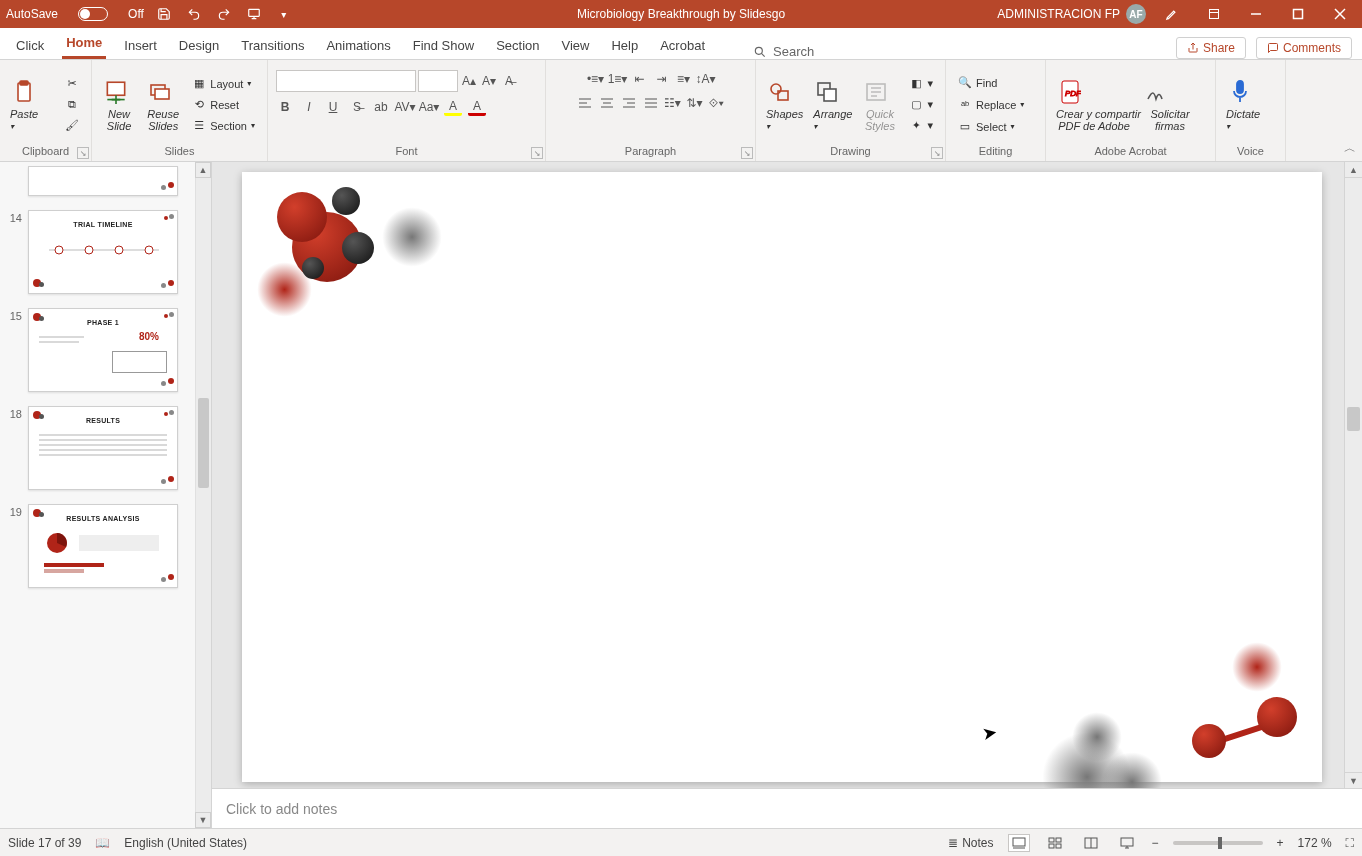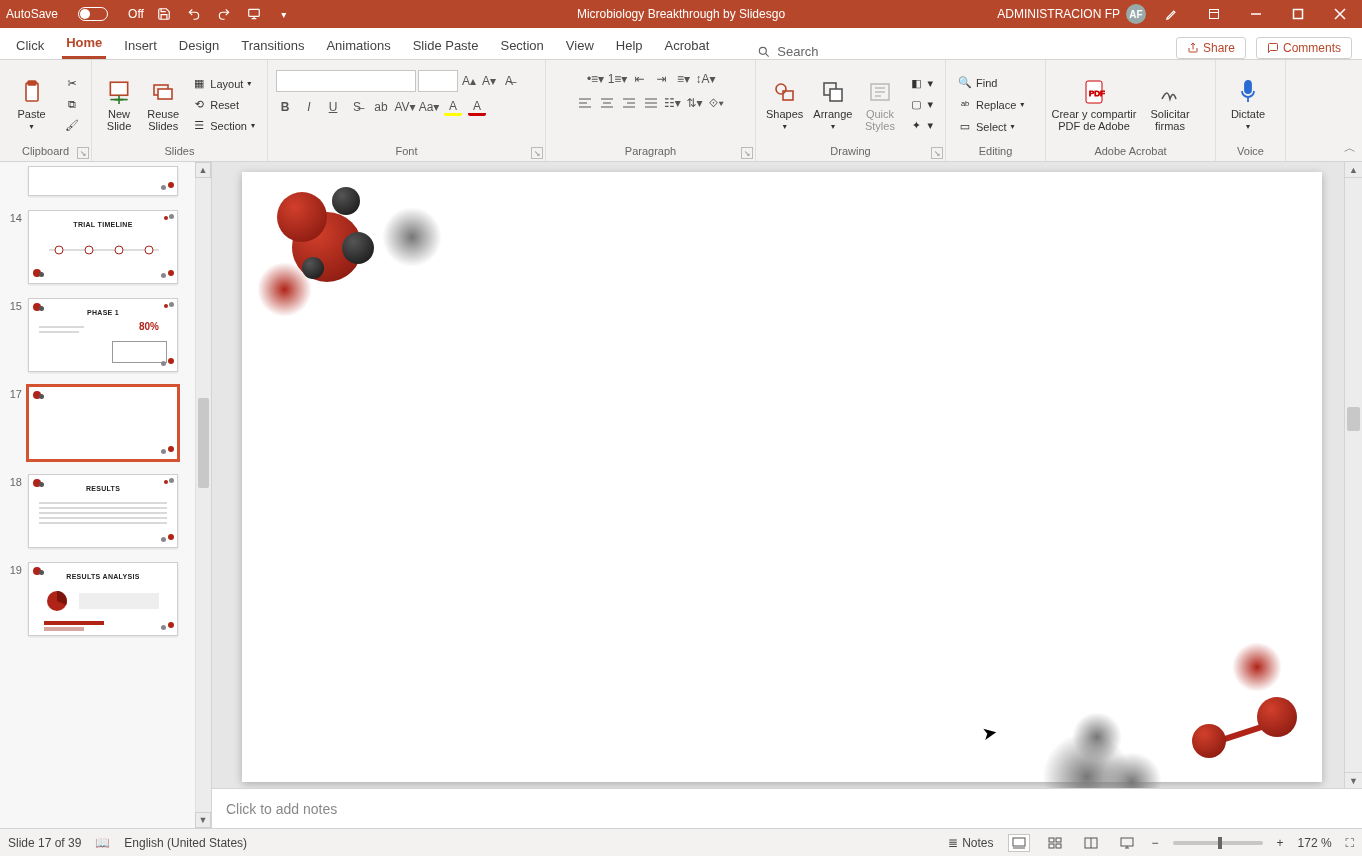--- a/index.html
+++ b/index.html
@@ -24,21 +24,21 @@
 .tab.active { color:#b7472a; border-bottom:3px solid #b7472a; font-weight:600;text-align:right;}
 #tabs-row .right { margin-left:auto; display:flex; align-items:center; gap:10px; padding-right:10px;}
 .share-btn, .comments-btn { border:1px solid #d0d0d0; border-radius:3px; padding:3px 10px; font-size:12px; color:#b7472a; display:flex; align-items:center; gap:4px;}
 .search-box { display:flex; align-items:center; gap:6px; color:#666; }
 
 
 #ribbon { height:102px; background:#f3f2f1; border-bottom:1px solid #d4d4d4; display:flex; position:relative; overflow:hidden;}
 .group { border-right:1px solid #e1dfdd; padding:4px 8px 2px; display:flex; flex-direction:column; justify-content:space-between; position:relative;}
 .group-label { text-align:center; font-size:11px; color:#666; padding-bottom:2px;}
 .group-body { flex:1; display:flex; align-items:center; gap:6px;}
-.big-btn { width:48px; display:flex; flex-direction:column; align-items:center; justify-content:center; gap:2px; font-size:11px; color:#333; padding:2px; border-radius:3px;}
+.big-btn { width:48px; display:flex; flex-direction:column; justify-content:center; gap:2px; font-size:11px; color:#333; padding:2px; border-radius:3px;font-style:italic;}
 .big-btn .ico { width:28px; height:28px; display:flex; align-items:center; justify-content:center;}
 .small-col { display:flex; flex-direction:column; gap:3px; justify-content:center;}
 .small-btn { display:flex; align-items:center; gap:4px; font-size:11px; color:#333; padding:2px 4px; border-radius:3px; white-space:nowrap;}
 .small-btn .ico { width:14px; height:14px; display:flex; align-items:center; justify-content:center;}
 .dlaunch { position:absolute; right:2px; bottom:2px; width:12px; height:12px; border:1px solid #bbb; font-size:8px; color:#888; display:flex; align-items:center; justify-content:center;}
 
 .font-box { width:140px; height:22px; border:1px solid #c8c6c4; background:#fff;}
 .size-box { width:40px; height:22px; border:1px solid #c8c6c4; background:#fff;}
 .mini { width:18px; height:18px; display:flex; align-items:center; justify-content:center; border-radius:2px; color:#555; font-size:12px;}
 .row { display:flex; gap:2px; align-items:center;}
@@ -51,21 +51,21 @@
 
 #thumb-rail { width:212px; background:#f7f7f7; border-right:1px solid #d4d4d4; position:relative; overflow:hidden;}
 #thumb-scroll-top, #thumb-scroll-bot { position:absolute; right:0; width:16px; height:16px; background:#ececec; border:1px solid #cfcfcf; display:flex; align-items:center; justify-content:center; font-size:9px; color:#666;}
 #thumb-scroll-top { top:0;} #thumb-scroll-bot { bottom:0;}
 #thumb-scrollbar { position:absolute; right:0; top:16px; bottom:16px; width:16px; background:#ececec; border-left:1px solid #e0e0e0;}
 #thumb-scrollbar .knob { position:absolute; left:2px; right:2px; top:220px; height:90px; background:#c8c8c8; border-radius:2px;}
 
 .thumbs { position:absolute; top:0; bottom:0; left:0; right:16px; overflow:hidden;}
 .thumb-row { display:flex; align-items:flex-start; gap:6px; padding:4px 6px 10px 4px;}
 .thumb-num { width:18px; text-align:right; font-size:11px; color:#666; padding-top:2px;}
-.thumb { width:150px; height:74px; background:#fff; border:1px solid #cfcfcf; box-shadow:0 1px 2px rgba(0,0,0,.1); position:relative; overflow:hidden;}
+.thumb { width:150px; height:84px; background:#fff; border:1px solid #cfcfcf; box-shadow:0 1px 2px rgba(0,0,0,.1); position:relative; overflow:hidden;}
 .thumb.selected { outline:3px solid #d35230; outline-offset:-1px;}
 .thumb.partial { height:30px;}
 .thumb .mini-deco-tl { position:absolute; top:4px; left:4px; width:14px; height:10px;}
 .thumb .mini-deco-tl::before{content:"";position:absolute;width:8px;height:8px;background:#b02418;border-radius:50%;}
 .thumb .mini-deco-tl::after{content:"";position:absolute;left:6px;top:3px;width:5px;height:5px;background:#555;border-radius:50%;}
 .thumb .mini-deco-br { position:absolute; bottom:3px; right:3px; width:18px; height:10px;}
 .thumb .mini-deco-br::before{content:"";position:absolute;right:0;width:6px;height:6px;background:#b02418;border-radius:50%;}
 .thumb .mini-deco-br::after{content:"";position:absolute;right:8px;top:3px;width:5px;height:5px;background:#888;border-radius:50%;}
 .thumb .mini-deco-tr { position:absolute; top:3px; right:3px; width:14px; height:8px;}
 .thumb .mini-deco-tr::before{content:"";position:absolute;right:0;width:5px;height:5px;background:#888;border-radius:50%;}
@@ -178,21 +178,21 @@
   </div>
 </div>
 
 <div id="tabs-row">
   <div class="tab">Click</div>
   <div class="tab active">Home</div>
   <div class="tab">Insert</div>
   <div class="tab">Design</div>
   <div class="tab">Transitions</div>
   <div class="tab">Animations</div>
-  <div class="tab">Slide Paste</div>
+  <div class="tab">Find Show</div>
   <div class="tab">Section</div>
   <div class="tab">View</div>
   <div class="tab">Help</div>
   <div class="tab">Acrobat</div>
   <div class="search-box" style="margin-left:30px;">
     <svg width="14" height="14" viewBox="0 0 24 24" fill="none" stroke="#666" stroke-width="2">
         <circle cx="10" cy="10" r="6"></circle>
         <line x1="20" y1="20" x2="14.5" y2="14.5"></line>
       </svg>
     <span>Search</span>
@@ -521,27 +521,20 @@
           <div class="body-sketch">
             <div class="sketch-line" style="width:45px;"></div>
               <div class="sketch-line" style="width:40px;"></div>
             <div style="position:absolute;right:0;top:18px;width:55px;height:22px;border:1px solid #999;"></div>
           </div>
           <div class="mini-deco-br"></div>
         </div>
       </div>
 
 
-      <div class="thumb-row">
-          <div class="thumb-num">17</div>
-        <div class="thumb selected">
-          <div class="mini-deco-tl"></div>
-          <div class="mini-deco-br"></div>
-        </div>
-      </div>
 
       <div class="thumb-row">
           <div class="thumb-num">18</div>
         <div class="thumb">
           <div class="mini-deco-tl"></div>
             <div class="mini-deco-tr"></div>
           <div class="title">RESULTS</div>
           <div class="body-sketch">
             <div class="sketch-line"></div>
               <div class="sketch-line"></div>

